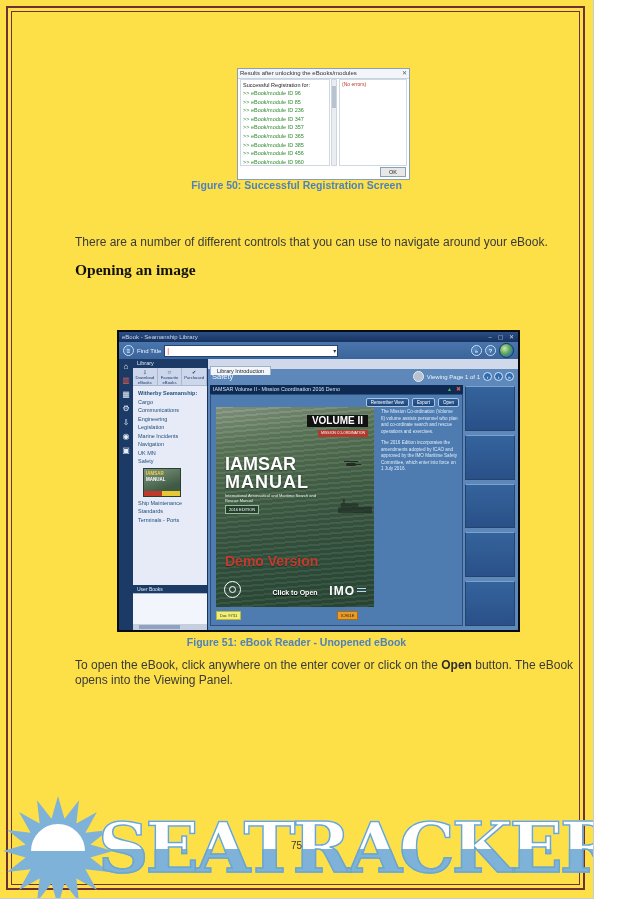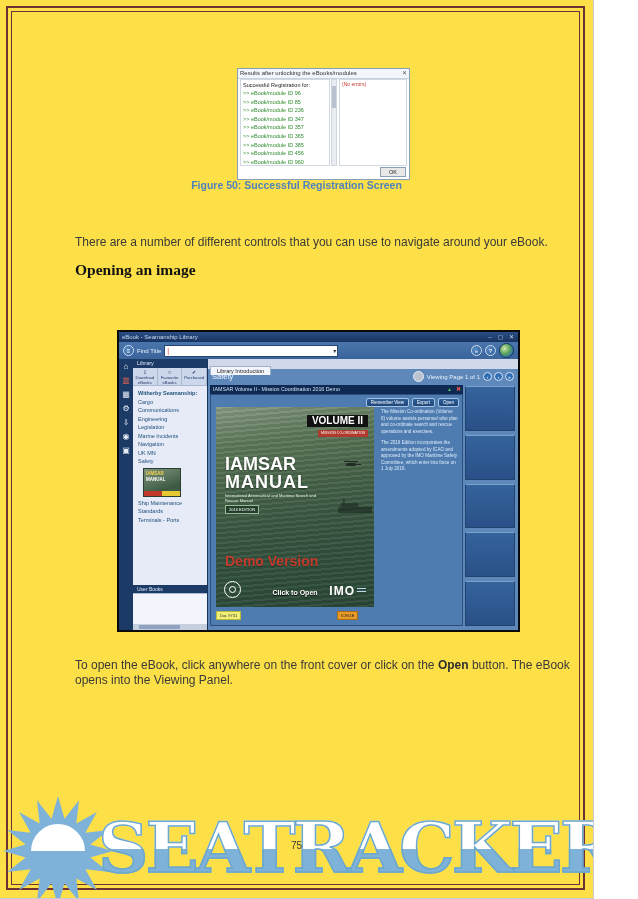--- a/index.html
+++ b/index.html
@@ -287,22 +287,23 @@
         <div class="rpanel">
           <div class="rbox"></div>
           <div class="rbox"></div>
           <div class="rbox"></div>
           <div class="rbox"></div>
           <div class="rbox"></div>
         </div>
       </div>
     </div>
   </div>
-
-  <div class="para p3"><span>To open the eBook, click anywhere on the front cover or click on the </span><span class="bold">Open</span><span> button. The eBook opens into the Viewing Panel.</span></div>
+  <div class="figcap cap51">Figure 51: eBook Reader - Unopened eBook</div>
+
+  <div class="para p3"><span>To open the eBook, click anywhere on the enter cover or click on the </span><span class="bold">Open</span><span> button. The eBook opens into the Viewing Panel.</span></div>
 
   <svg class="wm-sun" viewBox="0 0 100 100" xmlns="http://www.w3.org/2000/svg">
     <polygon fill="#7fb2d9" points="100,50 79.4,55.9 96.2,69.1 74.9,66.7 85.4,85.4 66.7,74.9 69.1,96.2 55.9,79.4 50,100 44.1,79.4 30.9,96.2 33.3,74.9 14.6,85.4 25.1,66.7 3.8,69.1 20.6,55.9 0,50 20.6,44.1 3.8,30.9 25.1,33.3 14.6,14.6 33.3,25.1 30.9,3.8 44.1,20.6 50,0 55.9,20.6 69.1,3.8 66.7,25.1 85.4,14.6 74.9,33.3 96.2,30.9 79.4,44.1"></polygon>
     <circle cx="50" cy="50" r="26" fill="#ffffff" stroke="#7fb2d9" stroke-width="3"></circle>
     <path d="M24,50 A26,26 0 0 0 76,50 Z" fill="#7fb2d9"></path>
   </svg>
   <div class="wm-text">SEATRACKER.RU</div>
   <div class="pagenum">75</div>
 </div>
 

